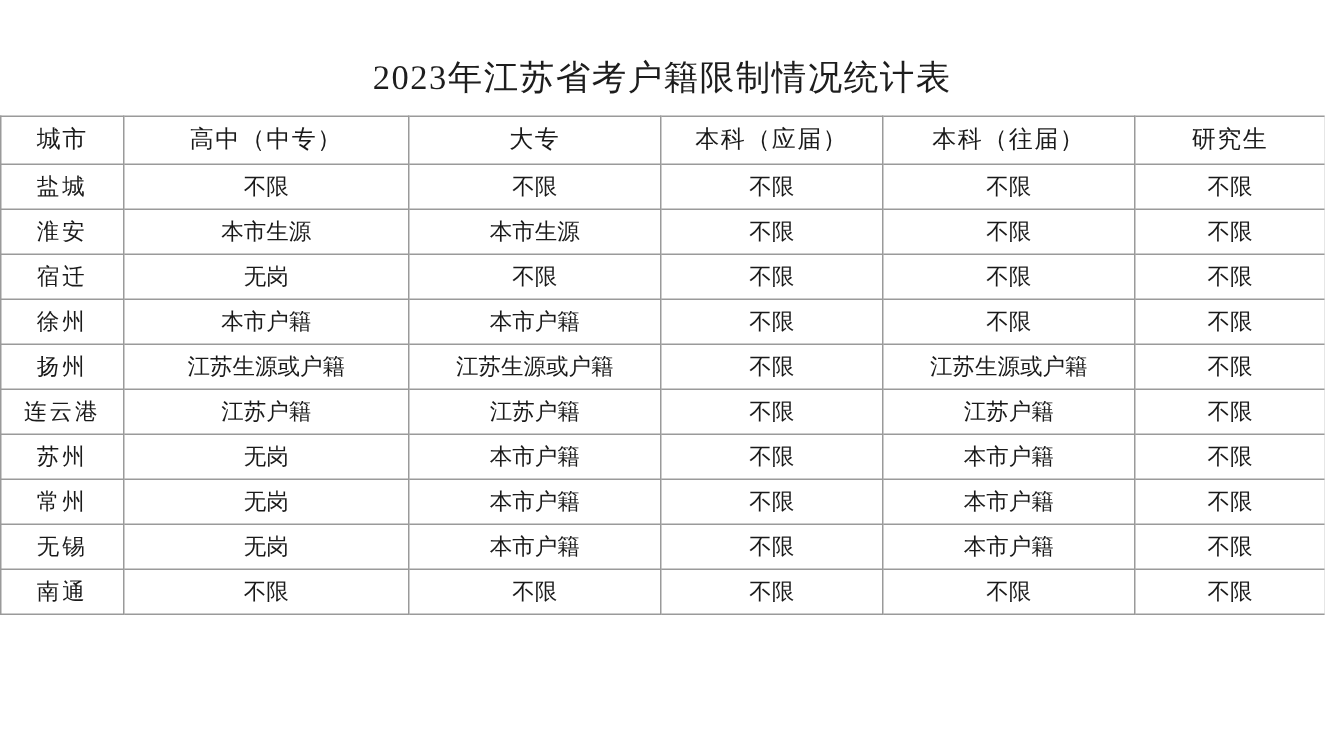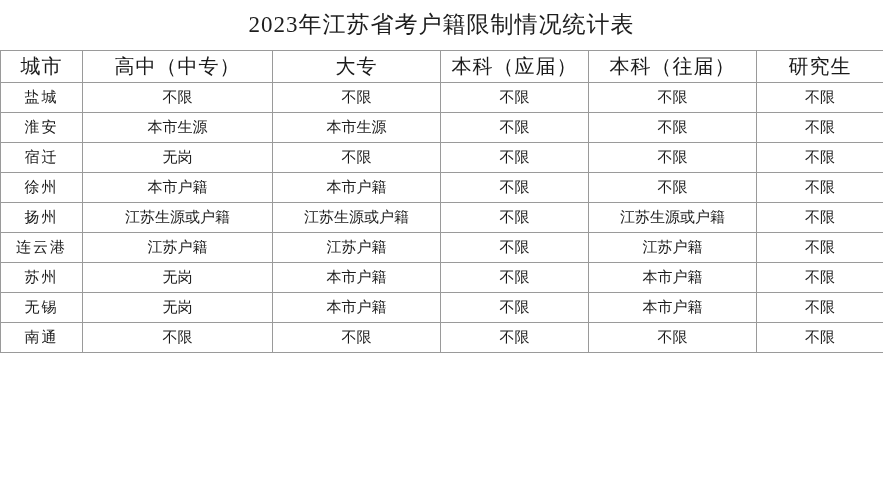--- a/index.html
+++ b/index.html
@@ -21,40 +21,41 @@
     display: flex;
     flex-direction: column;
   }
   .title {
     text-align: center;
     font-size: 23px;
     color: #1d1d1d;
     letter-spacing: 1px;
     padding: 9px 0 10px 0;
     font-family: "Liberation Serif", "DejaVu Serif", serif;
+    margin-top: 27px;
   }
   table.stat {
     border-collapse: collapse;
     width: 883px;
     table-layout: fixed;
   }
   table.stat td {
     border: 1px solid #9a9a9a;
     height: 29px;
     text-align: center;
     vertical-align: middle;
     font-size: 15px;
     color: #1a1a1a;
     padding: 0 2px;
     white-space: nowrap;
     overflow: hidden;
     font-family: "Liberation Serif", "DejaVu Serif", serif;
   }
   table.stat tr.header td {
-    font-size: 20px;
+    font-size: 16px;
     height: 31px;
     letter-spacing: 1px;
     font-family: Liberation Serif, serif;
   }
   table.stat td.city {
     letter-spacing: 2px;
   }
   td.red {
     color: #d33a2c;
   }
@@ -139,20 +140,28 @@
         </tr>
         <tr>
           <td class="city red">苏州</td>
           <td>无岗</td>
           <td>本市户籍</td>
           <td>不限</td>
           <td>本市户籍</td>
           <td>不限</td>
         </tr>
         <tr>
+          <td class="city red">常州</td>
+          <td>无岗</td>
+          <td>本市户籍</td>
+          <td>不限</td>
+          <td>本市户籍</td>
+          <td>不限</td>
+        </tr>
+        <tr>
           <td class="city red">无锡</td>
           <td>无岗</td>
           <td>本市户籍</td>
           <td>不限</td>
           <td>本市户籍</td>
           <td>不限</td>
         </tr>
         <tr>
           <td class="city red">南通</td>
           <td>不限</td>

